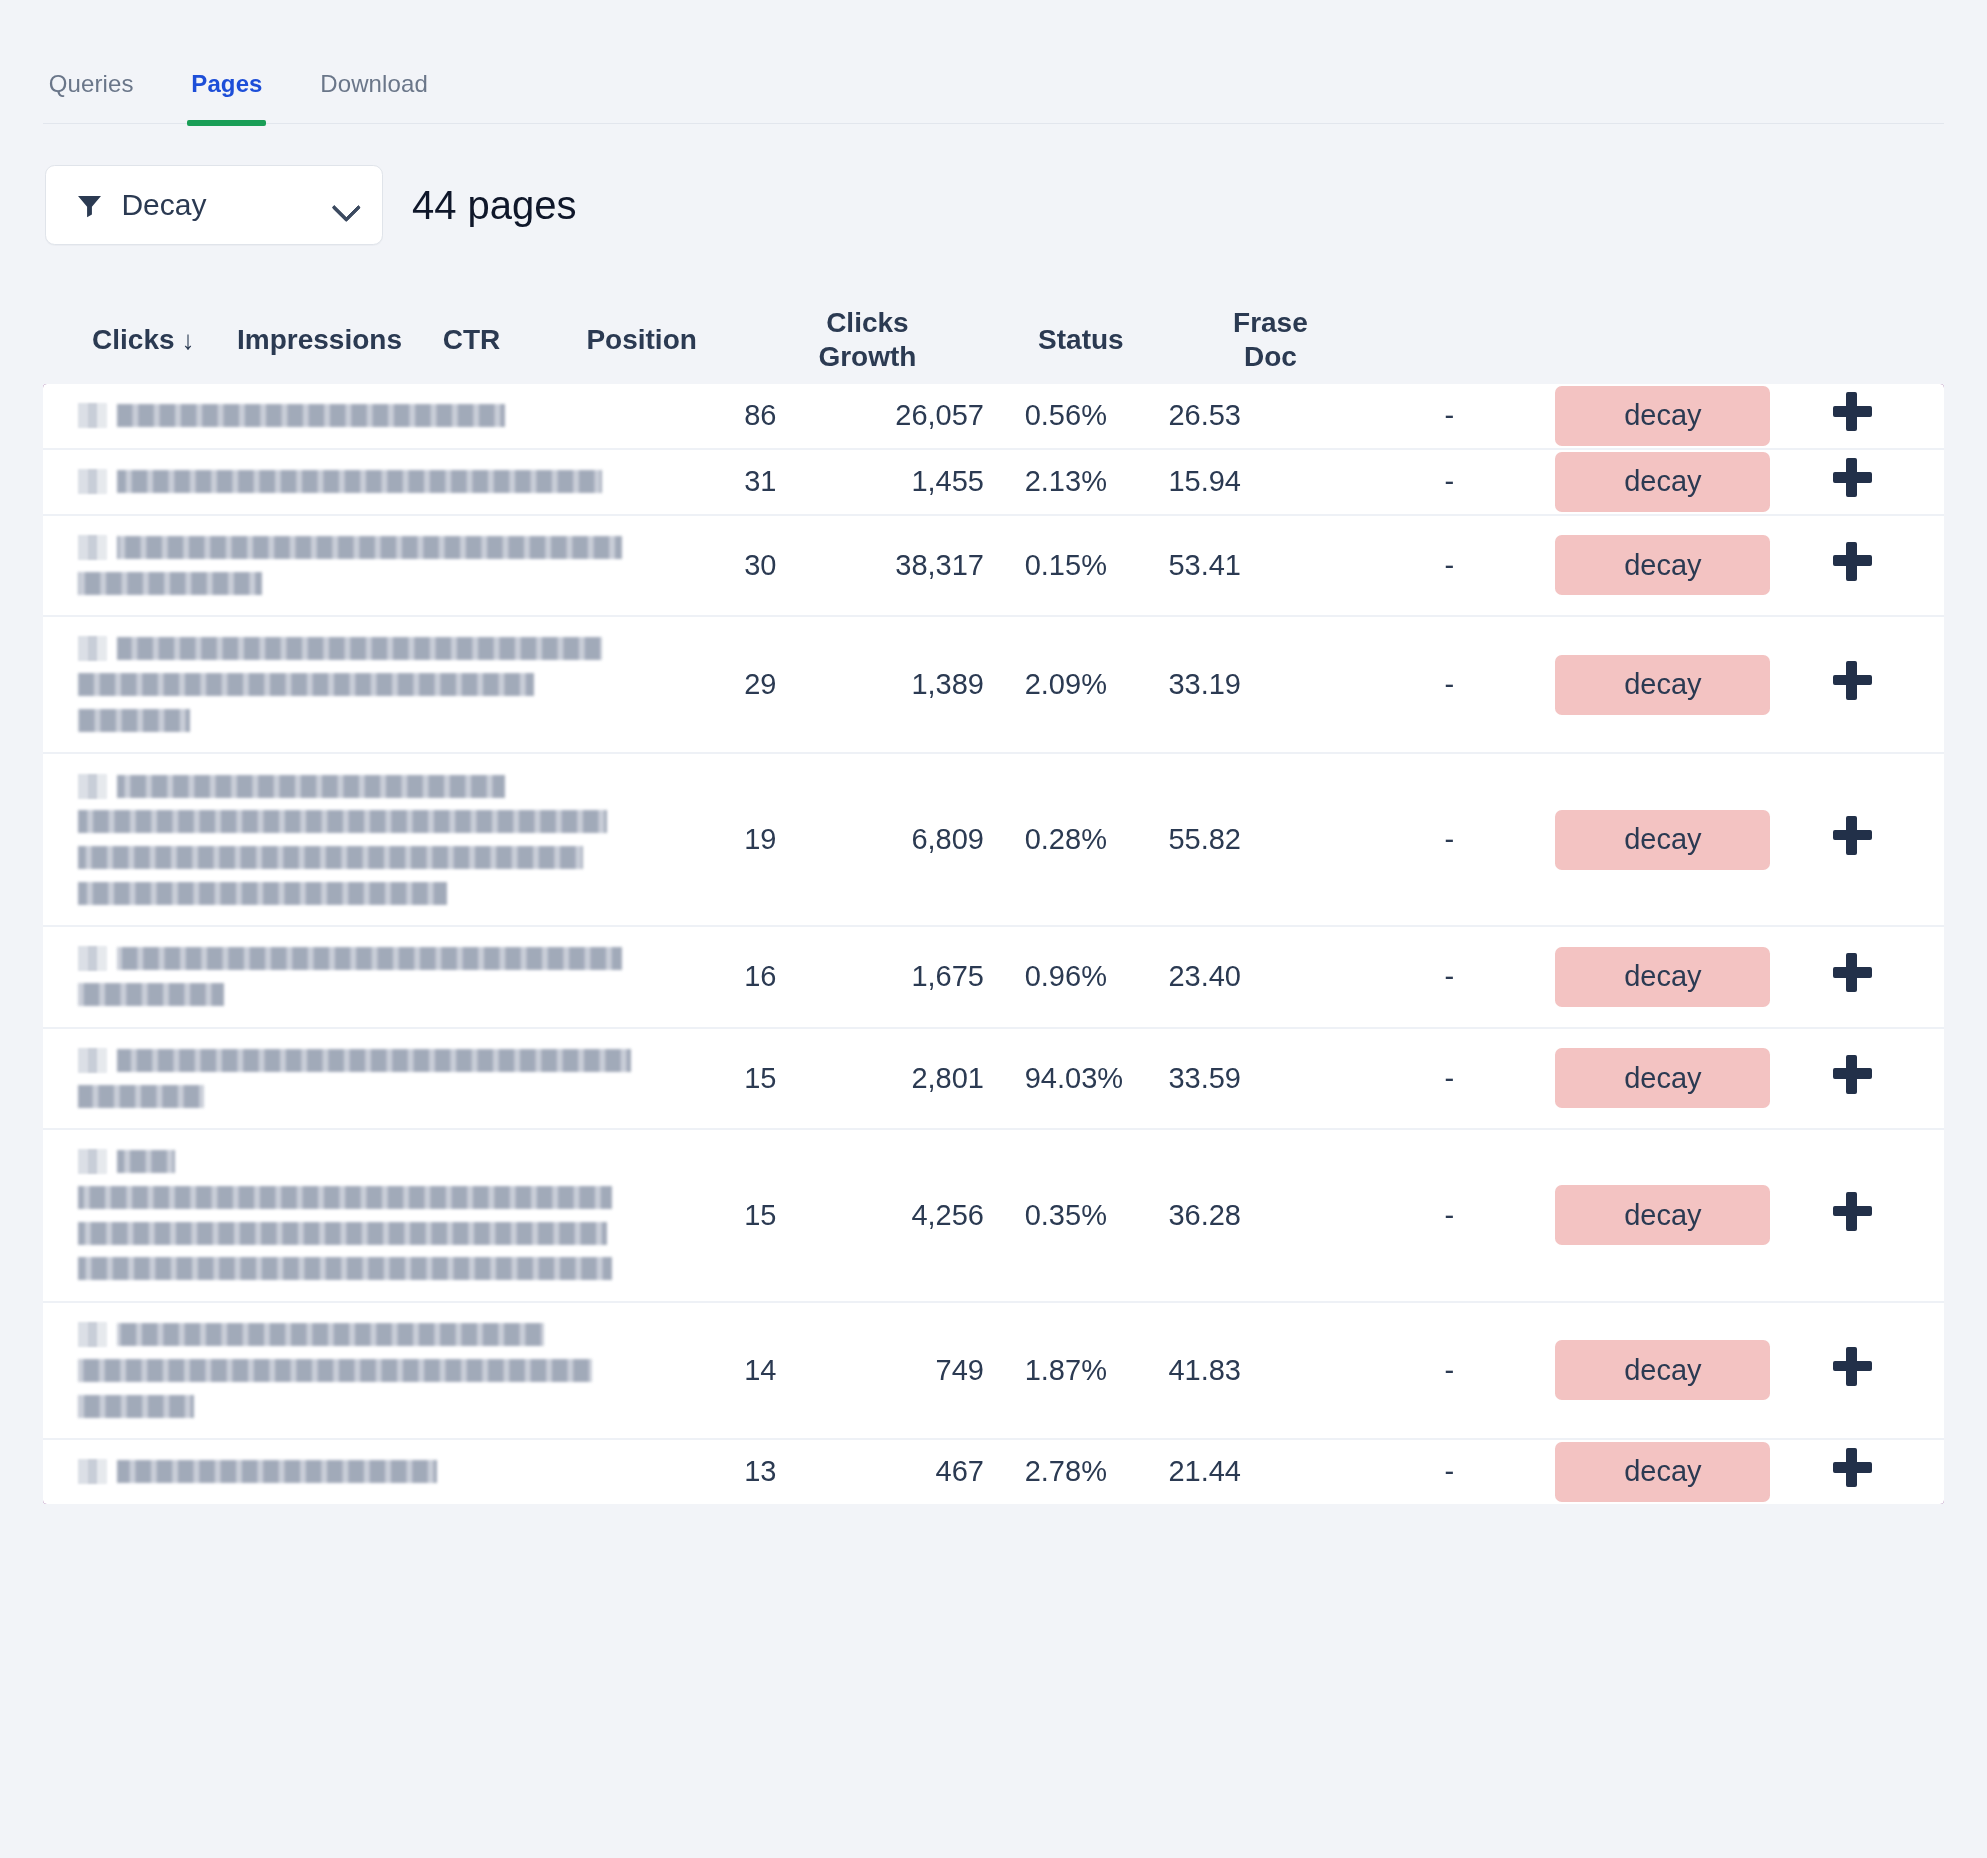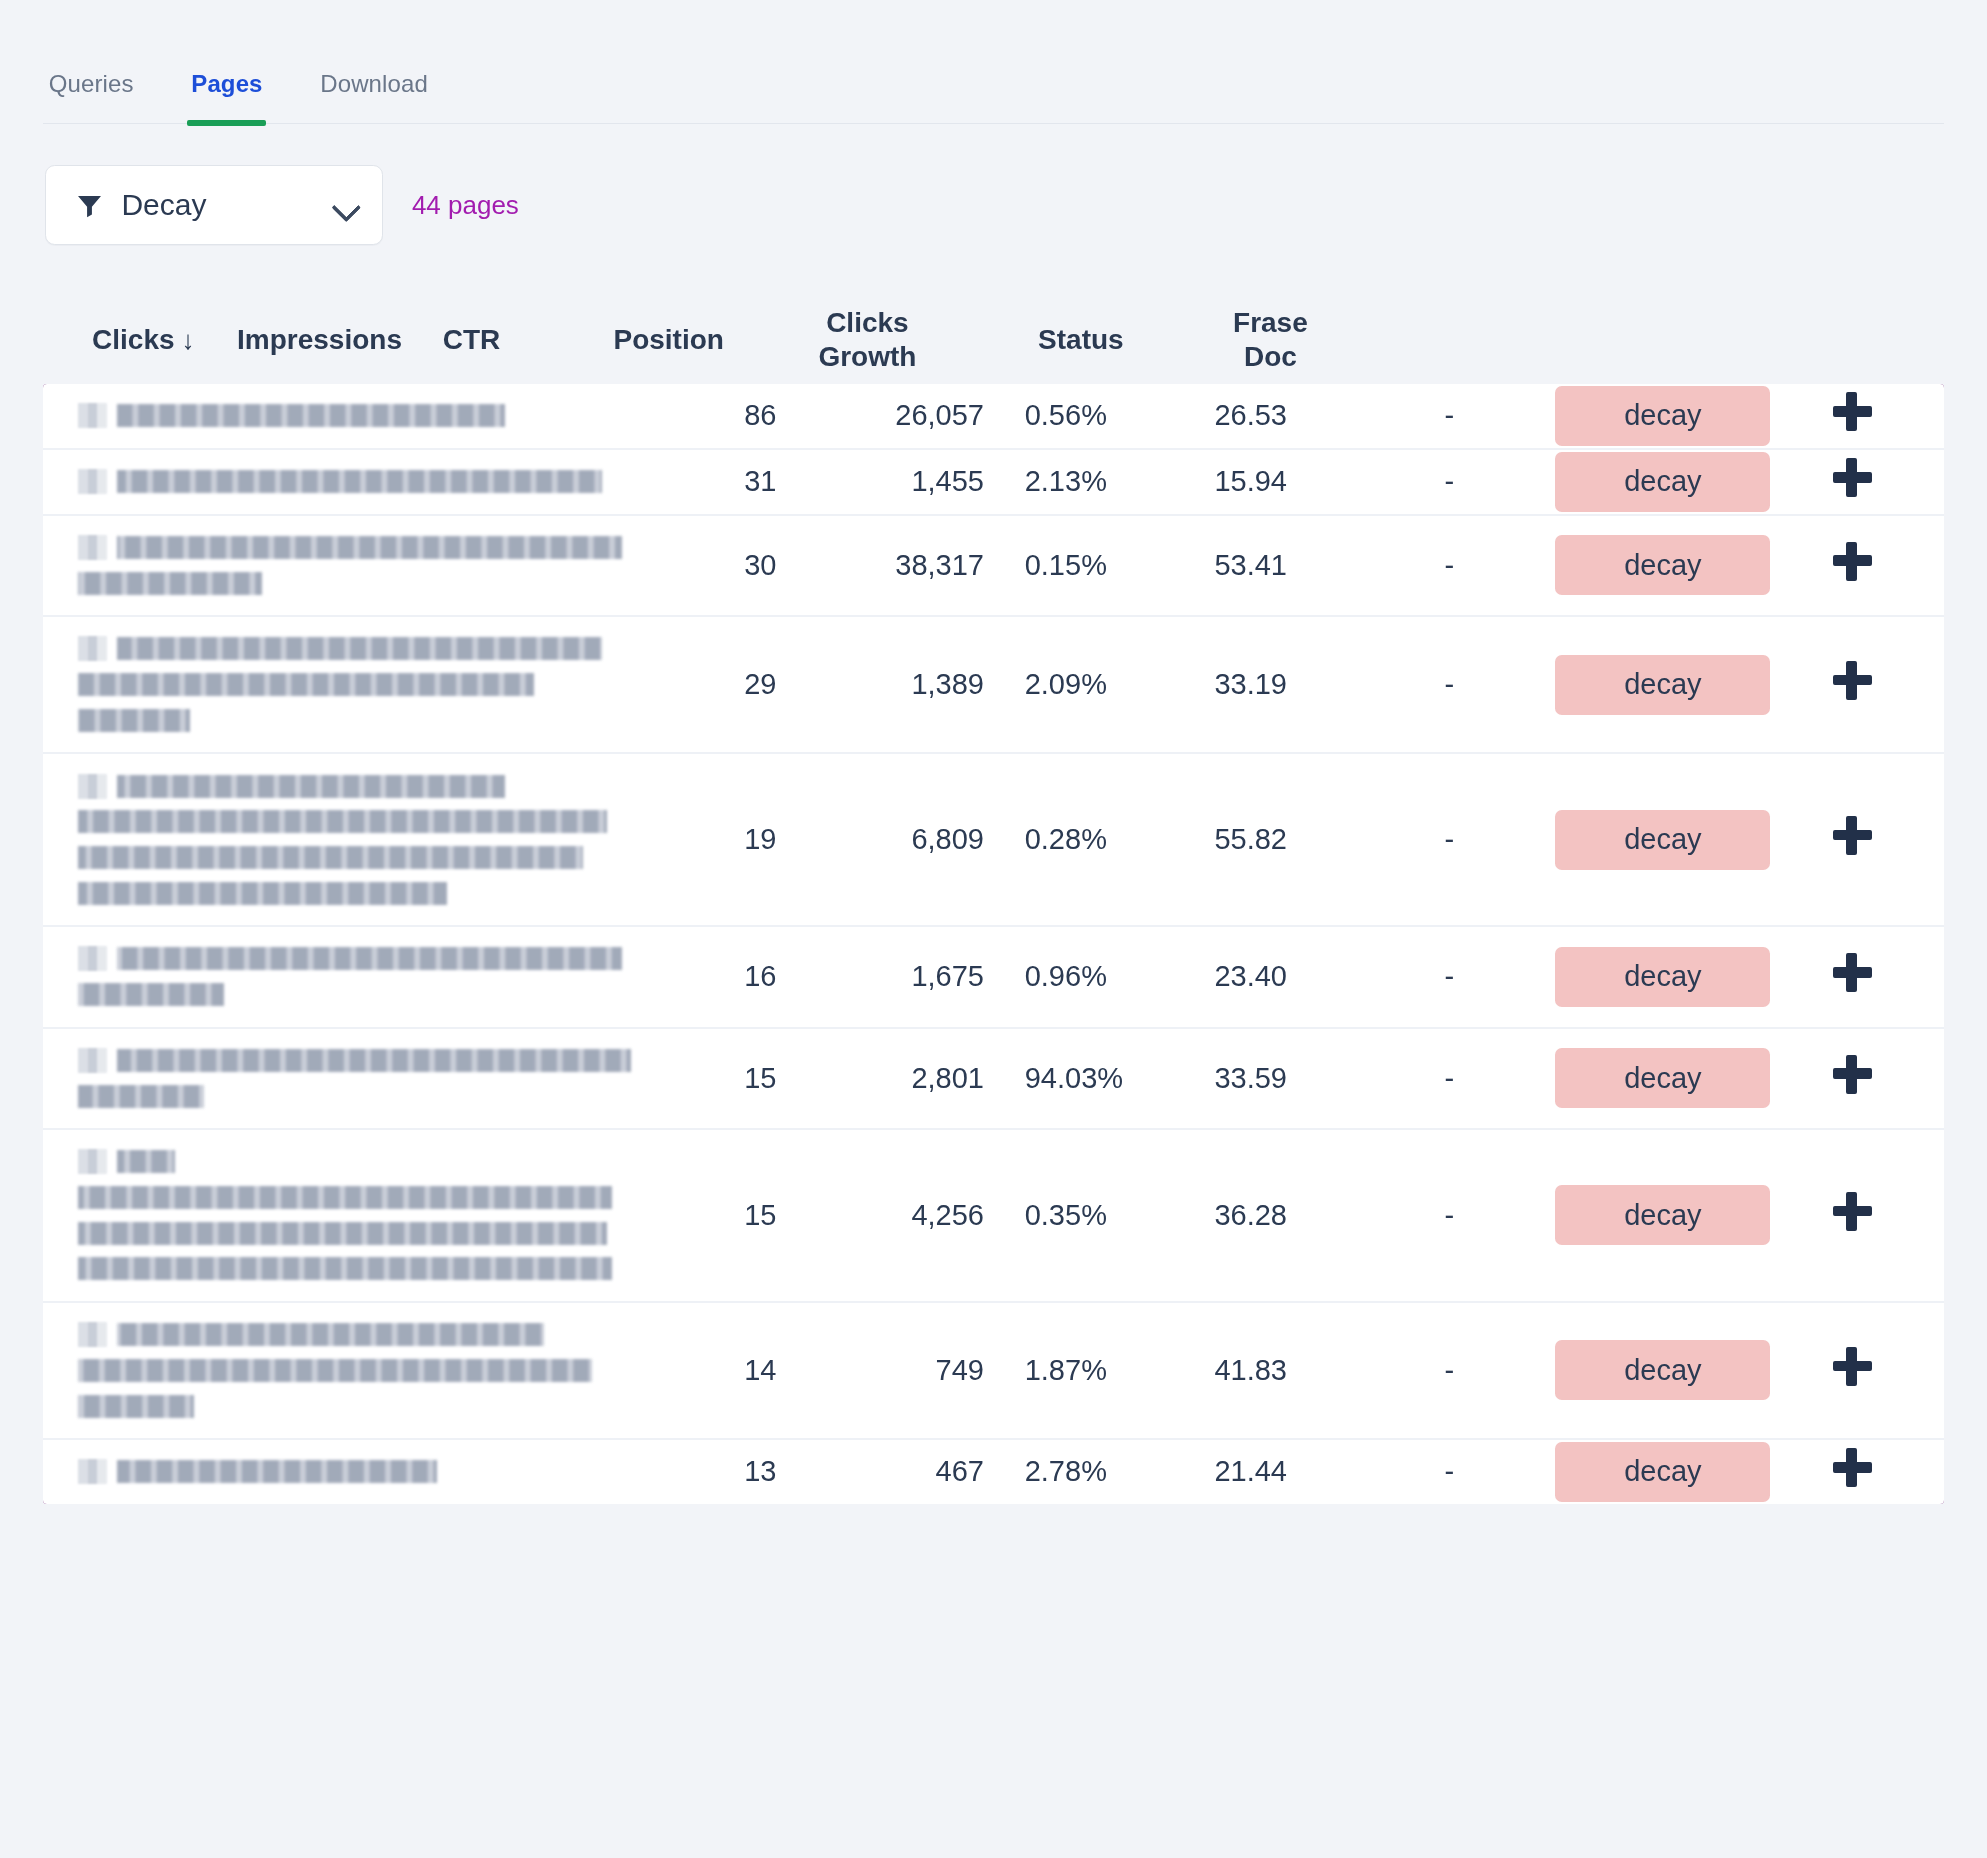--- a/index.html
+++ b/index.html
@@ -104,22 +104,22 @@
     left: 1.9px;
     top: 0;
     width: 16.5px;
     height: 16.5px;
     border-right: 4.9px solid #3c4a60;
     border-bottom: 4.9px solid #3c4a60;
     transform: rotate(45deg);
     border-radius: 1.9px;
   }
   .page-count {
-    font-size: 26px;
-    color: #a21caf;
+    font-size: 40px;
+    color: #0f172a;
     white-space: nowrap;
   }
 
   
   .table {
     margin-top: 50px;
     width: 100%;
   }
   .thead {
     display: flex;
@@ -137,21 +137,21 @@
     font-size: 26px;
     margin-left: 6.8px;
     display: inline-block;
   }
 
   
   .c-page   { flex: 0 0 582px; text-align: left; padding-left: 15.5px;}
   .c-clicks { flex: 0 0 155px; text-align: right; padding-right: 23px;}
   .c-impr   { flex: 0 0 204px; text-align: right; padding-right: 19.4px;}
   .c-ctr    { flex: 0 0 165px; text-align: left;  padding-left: 21.3px;}
-  .c-pos    { flex: 0 0 184px; text-align: center; padding-right: 19.4px;}
+  .c-pos    { flex: 0 0 184px; text-align: left; padding-right: 19.4px;}
   .c-growth { flex: 0 0 194px; text-align: center;}
   .c-status { flex: 0 0 233px; text-align: center;}
   .c-frase  { flex: 0 0 146px; text-align: center;}
 
   .thead .c-growth,
   .thead .c-status,
   .thead .c-frase { text-align: center; }
 
   .tbody {
     background: #701a75;

